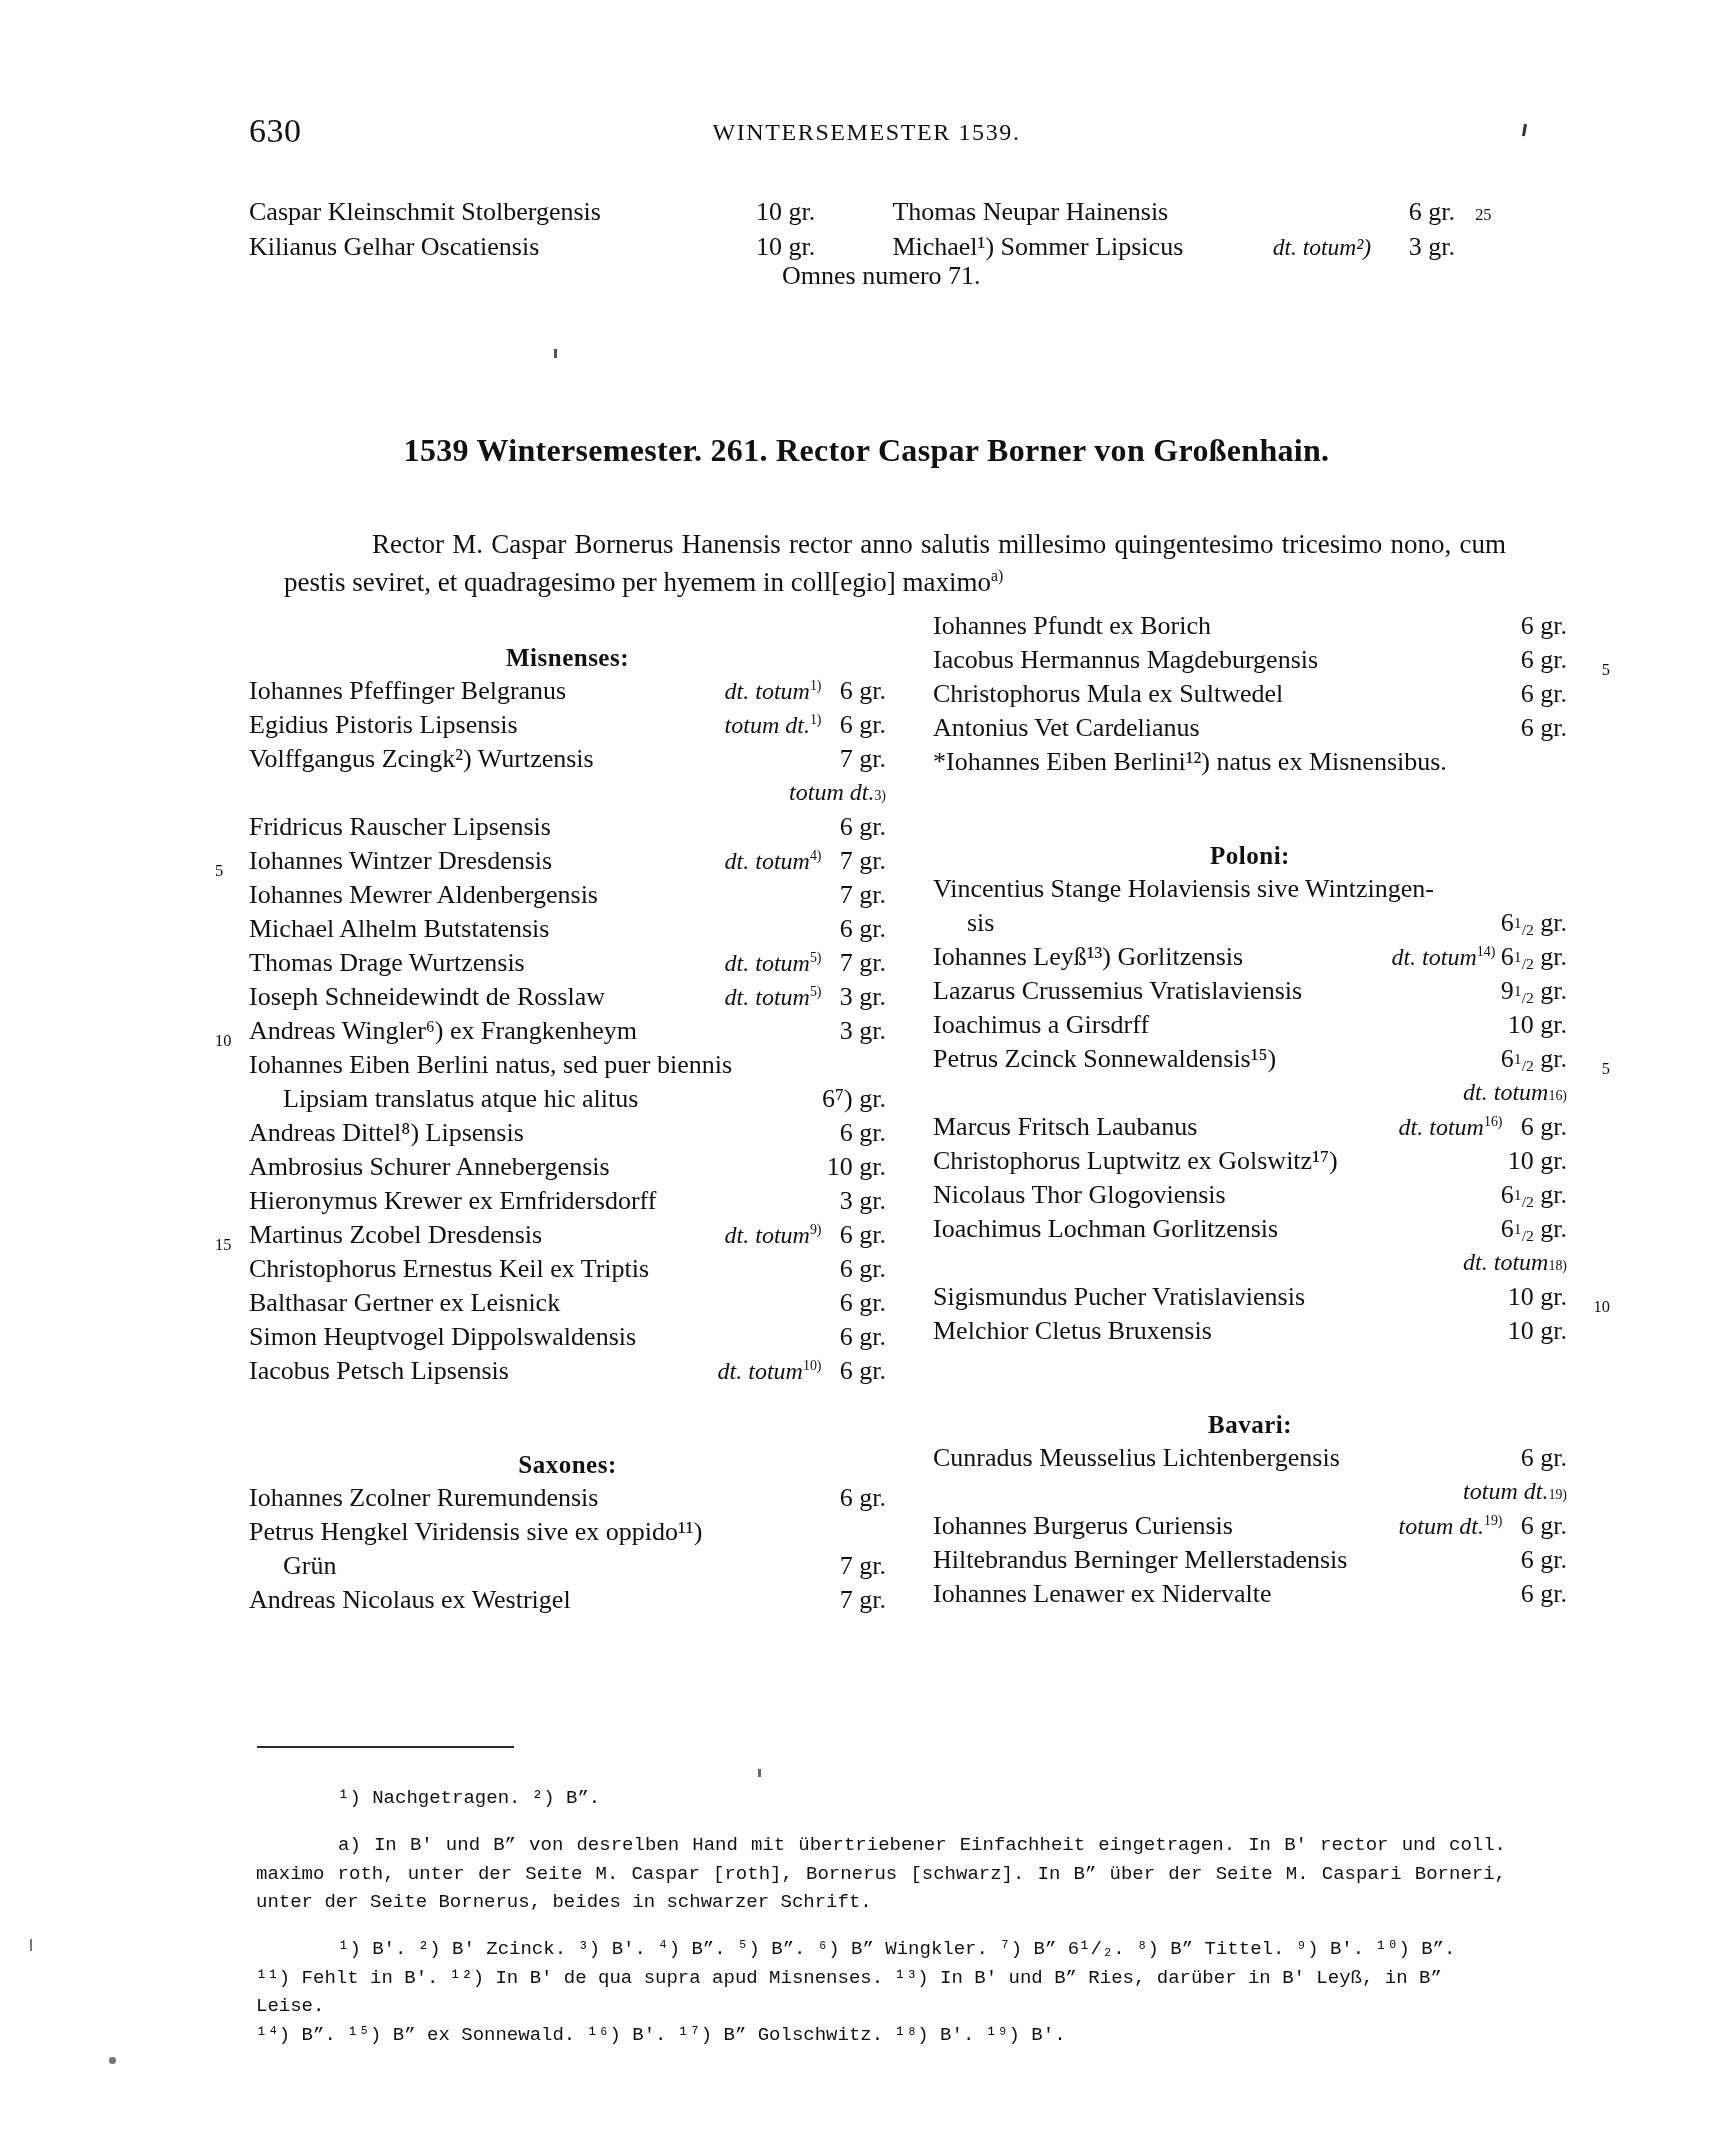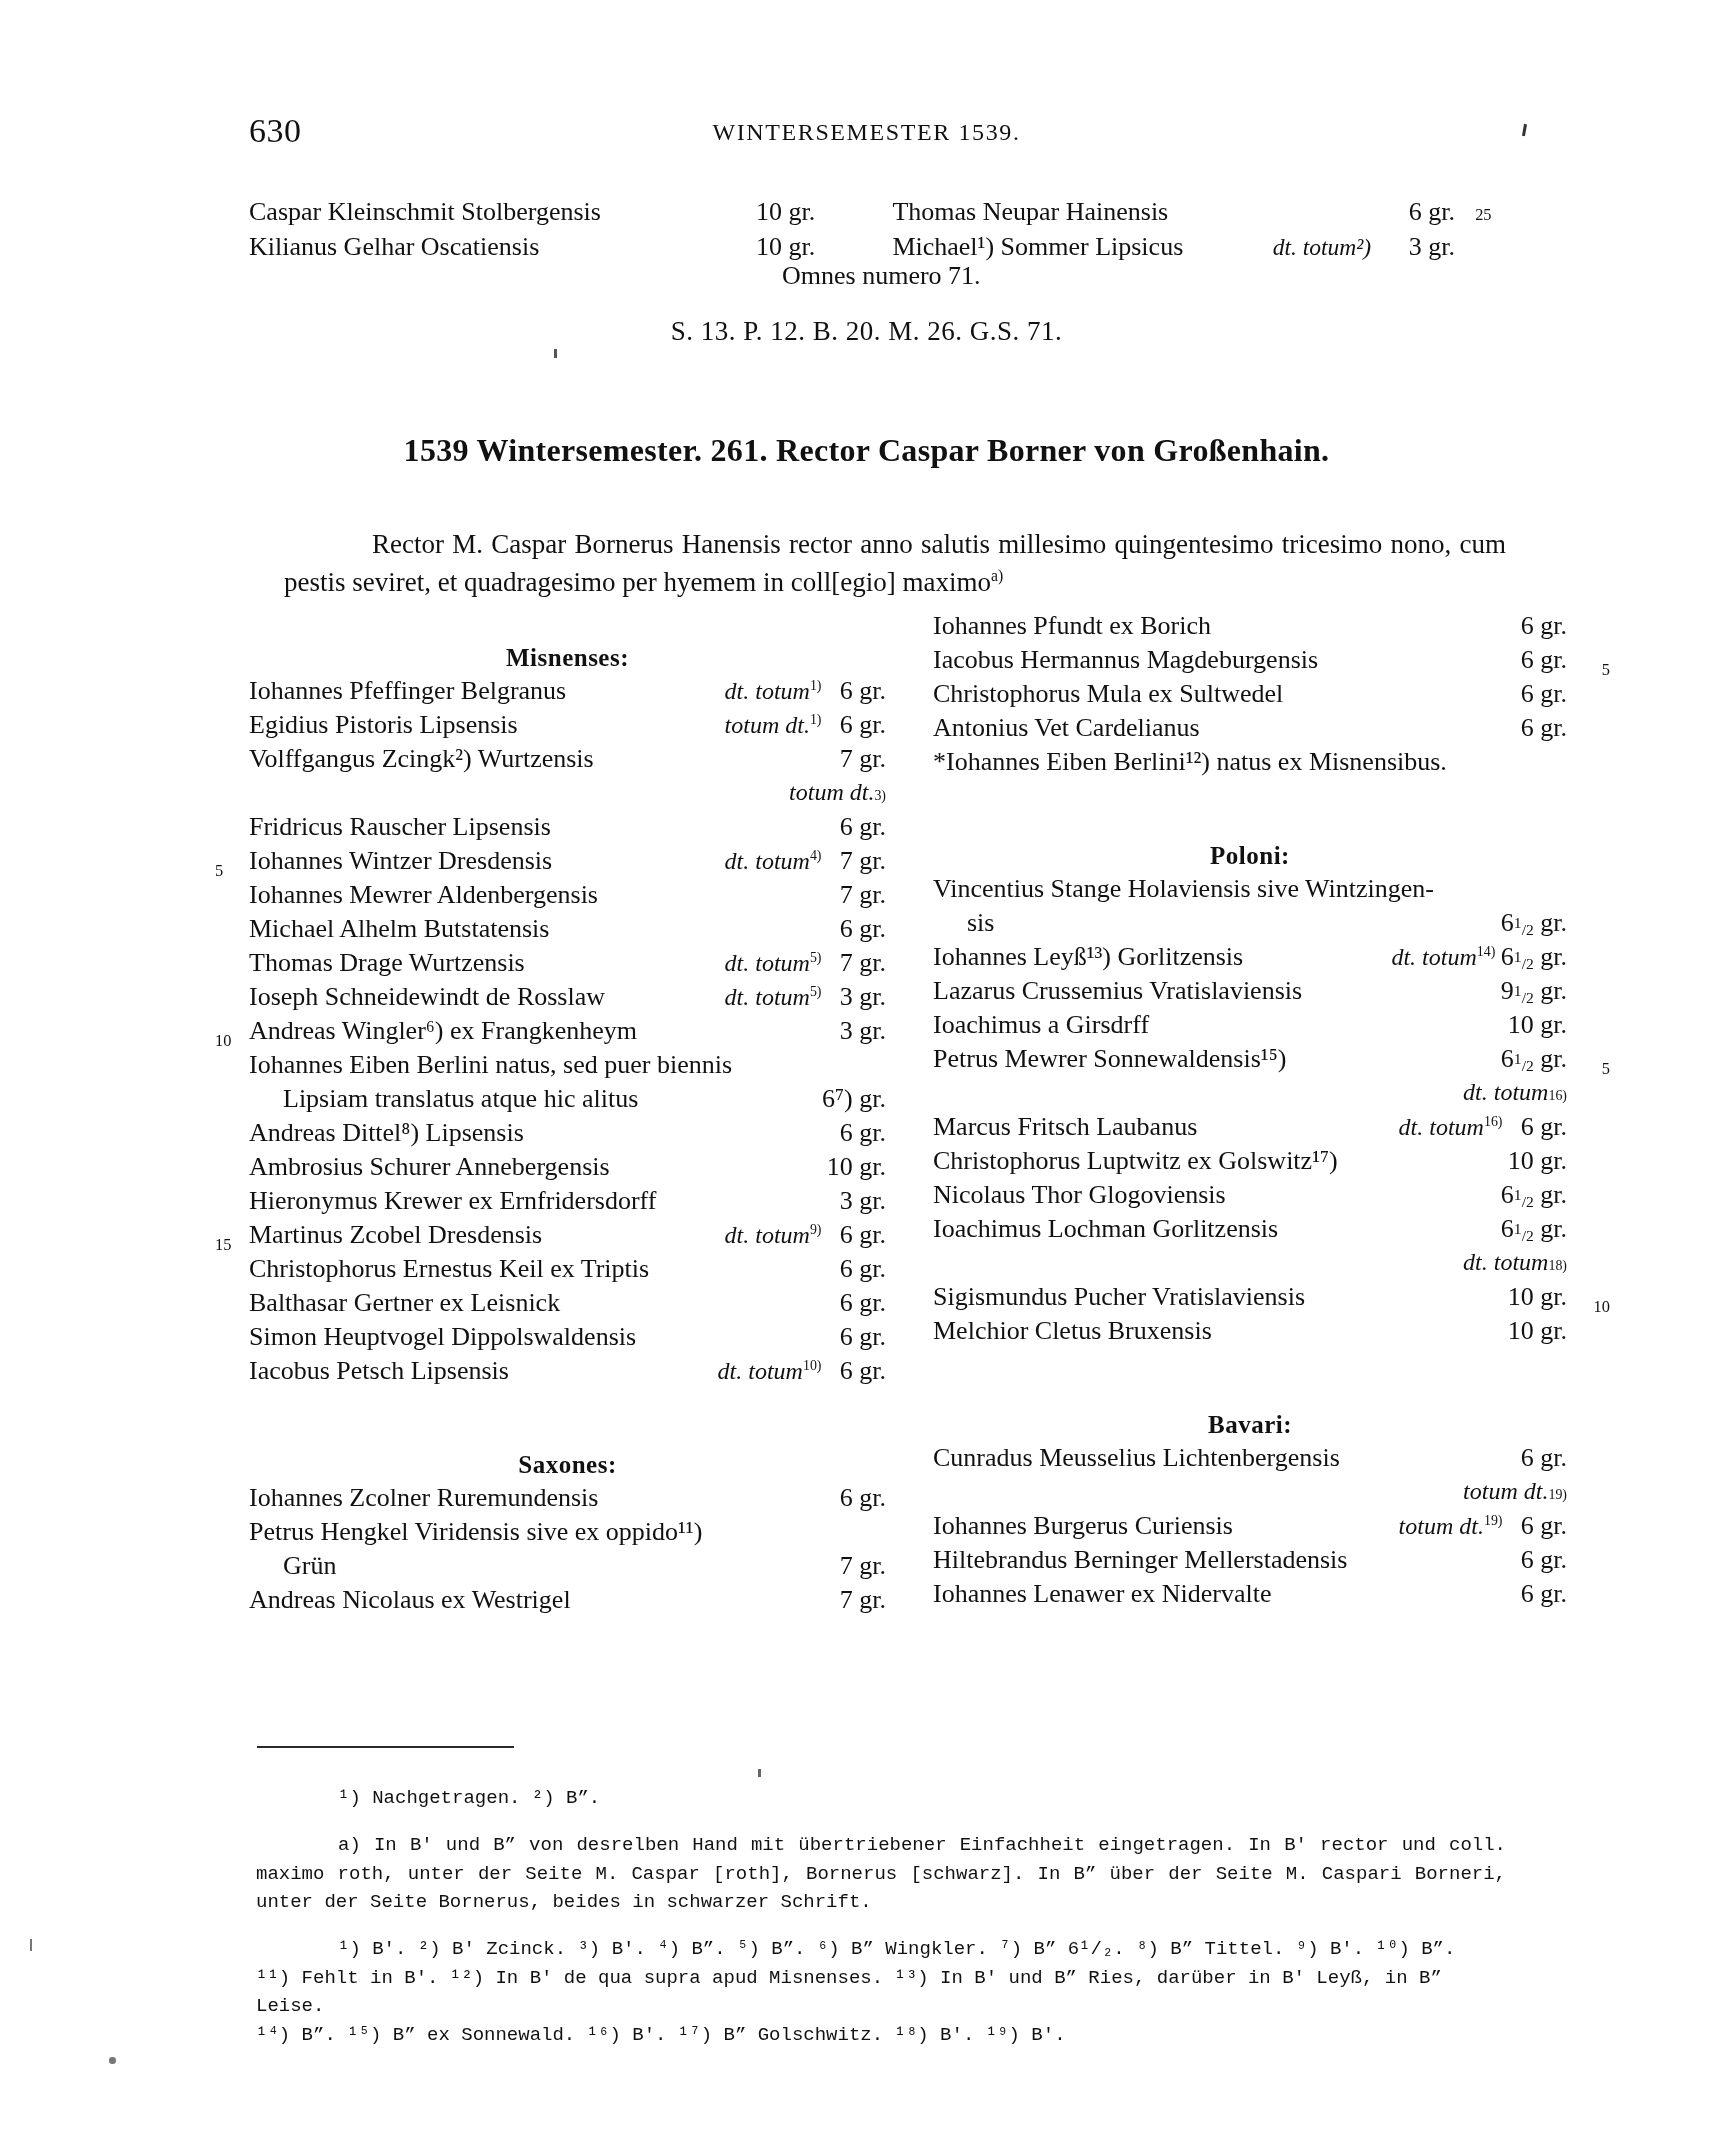--- a/index.html
+++ b/index.html
@@ -264,21 +264,20 @@
       <span class="tt-name">Kilianus Gelhar Oscatiensis</span>
       <span class="tt-fee">10 gr.</span>
       <span class="tt-name2">Michael¹) Sommer Lipsicus</span>
       <span class="tt-note2">dt. totum²)</span>
       <span class="tt-fee2">3 gr.</span>
       <span class="tt-ln"></span>
     </div>
   </div>
 
   <div class="omnes">Omnes numero 71.</div>
-  <div class="summary">S. 13.  P. 12.  B. 20.  M. 26.  G.S. 71.</div>
   <div class="stray-dot-1"></div>
 
   <div class="section-title">1539 Wintersemester.  261.  Rector Caspar Borner von Großenhain.</div>
 
   <p class="intro"><span>Rector M. Caspar Bornerus Hanensis rector anno salutis millesimo quingentesimo tricesimo nono, cum pestis seviret, et quadragesimo per hyemem in coll[egio] maximo</span><sup>a)</sup></p>
 
   <div class="col col-left">
     <div id="left-mount">
         <div class="grp-head spaced-before">Misnenses:</div>
         <div class="entry">
@@ -464,21 +463,21 @@
           <span class="spacer"></span>
           <span class="fee">9<span class="frac">1<span class="den">/2</span></span> gr.</span>
         </div>
         <div class="entry">
           <span class="nm">Ioachimus a Girsdrff</span>
           <span class="spacer"></span>
           <span class="fee">10 gr.</span>
         </div>
         <div class="entry">
           <span class="lnum-r">5</span>
-          <span class="nm">Petrus Mewrer Sonnewaldensis¹⁵)</span>
+          <span class="nm">Petrus Zcinck Sonnewaldensis¹⁵)</span>
           <span class="spacer"></span>
           <span class="fee">6<span class="frac">1<span class="den">/2</span></span> gr.</span>
         </div>
         <div class="cont">dt. totum<sup>16)</sup></div>
         <div class="entry">
           <span class="nm">Marcus Fritsch Laubanus</span>
           <span class="spacer"></span>
           <span class="nt">dt. totum<sup>16)</sup></span>
           <span class="fee">6 gr.</span>
         </div>

